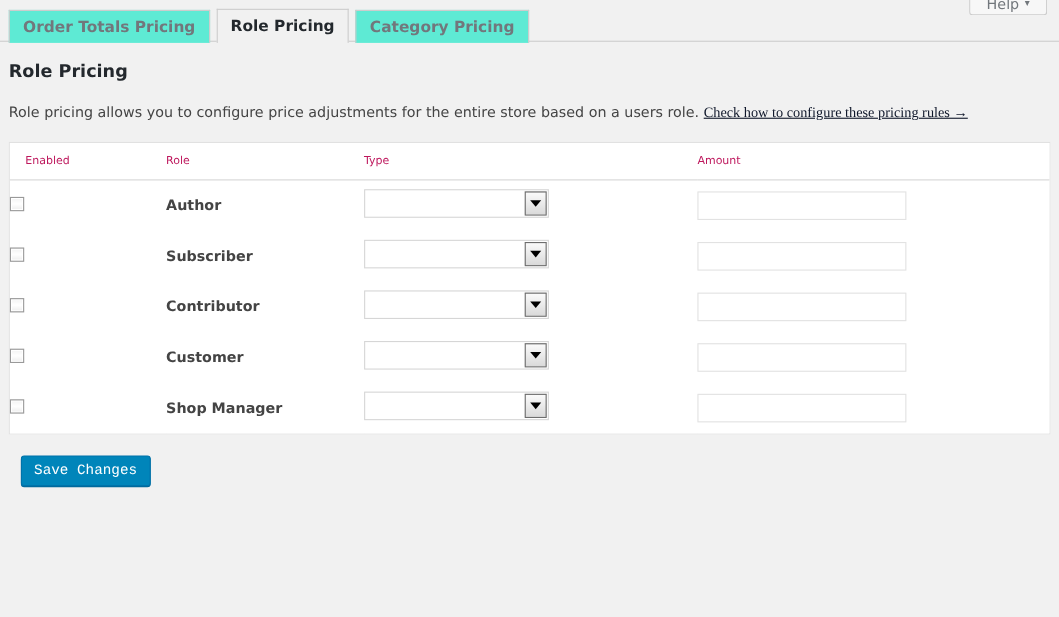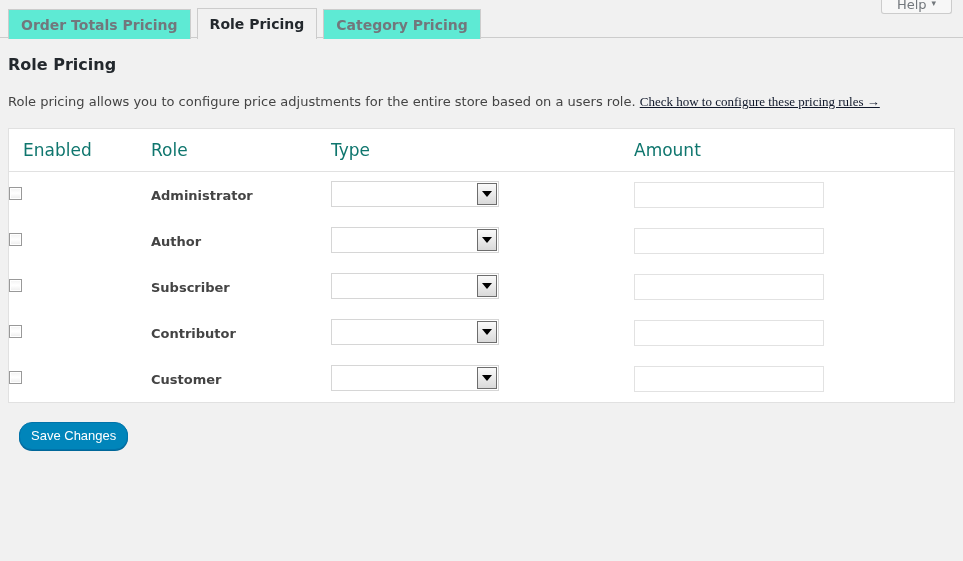--- a/index.html
+++ b/index.html
@@ -125,22 +125,22 @@
     width: 947px;
   }
   table.pricing-table {
     width: 100%;
     border-collapse: collapse;
     table-layout: fixed;
   }
   table.pricing-table thead th {
     text-align: left;
     font-weight: normal;
-    color: #0f766e;
-    font-size: 17px;
+    color: #be185d;
+    font-size: 10px;
     padding: 11px 0 11px 0;
     border-bottom: 1px solid #e1e1e1;
     background: #fff;
   }
   .col-enabled { width: 128px; padding-left: 14px !important; }
   .col-role    { width: 180px; margin-left: 20px; }
   .col-type    { width: 303px; margin-left: 48px; }
   .col-amount  { width: auto; }
 
   table.pricing-table tbody td {
@@ -214,23 +214,23 @@
     outline: none;
   }
 
   
   .save-row {
     padding: 19px 0 0 11px;
   }
   .save-button {
     background: #0085ba;
     border: 1px solid #0073aa;
-    border-radius: 13px;
+    border-radius: 3px;
     color: #fff;
-    font-family: Liberation Sans, sans-serif;
+    font-family: Liberation Mono, monospace;
     font-size: 13px;
     line-height: 26px;
     height: 28px;
     padding: 0 11px;
     box-sizing: border-box;
     cursor: pointer;
     box-shadow: 0 1px 0 #006799;
   }
 </style>
 </head>
@@ -270,28 +270,20 @@
         <tr>
           <th class="col-enabled">Enabled</th>
           <th class="col-role">Role</th>
           <th class="col-type">Type</th>
           <th class="col-amount">Amount</th>
         </tr>
       </thead>
       <tbody id="table-body">
           <tr>
             <td class="cell-enabled"><span class="wp-checkbox"></span></td>
-            <td class="cell-role"><span>Administrator</span></td>
-            <td><div class="fake-select"><span></span><span class="sel-arrow">
-                  <i></i>
-                </span></div></td>
-            <td><input type="text" class="amount-input" style=""></td>
-          </tr>
-          <tr>
-            <td class="cell-enabled"><span class="wp-checkbox"></span></td>
             <td class="cell-role"><span>Author</span></td>
             <td><div class="fake-select"><span></span><span class="sel-arrow">
                   <i></i>
                 </span></div></td>
             <td><input type="text" class="amount-input" style=""></td>
           </tr>
           <tr>
             <td class="cell-enabled"><span class="wp-checkbox"></span></td>
             <td class="cell-role"><span>Subscriber</span></td>
             <td><div class="fake-select"><span></span><span class="sel-arrow">
@@ -303,20 +295,28 @@
             <td class="cell-enabled"><span class="wp-checkbox"></span></td>
             <td class="cell-role"><span>Contributor</span></td>
             <td><div class="fake-select"><span></span><span class="sel-arrow">
                   <i></i>
                 </span></div></td>
             <td><input type="text" class="amount-input" style=""></td>
           </tr>
           <tr>
             <td class="cell-enabled"><span class="wp-checkbox"></span></td>
             <td class="cell-role"><span>Customer</span></td>
+            <td><div class="fake-select"><span></span><span class="sel-arrow">
+                  <i></i>
+                </span></div></td>
+            <td><input type="text" class="amount-input" style=""></td>
+          </tr>
+          <tr>
+            <td class="cell-enabled"><span class="wp-checkbox"></span></td>
+            <td class="cell-role"><span>Shop Manager</span></td>
             <td><div class="fake-select"><span></span><span class="sel-arrow">
                   <i></i>
                 </span></div></td>
             <td><input type="text" class="amount-input" style=""></td>
           </tr>
         </tbody>
     </table>
   </div>
 
   <div class="save-row">

